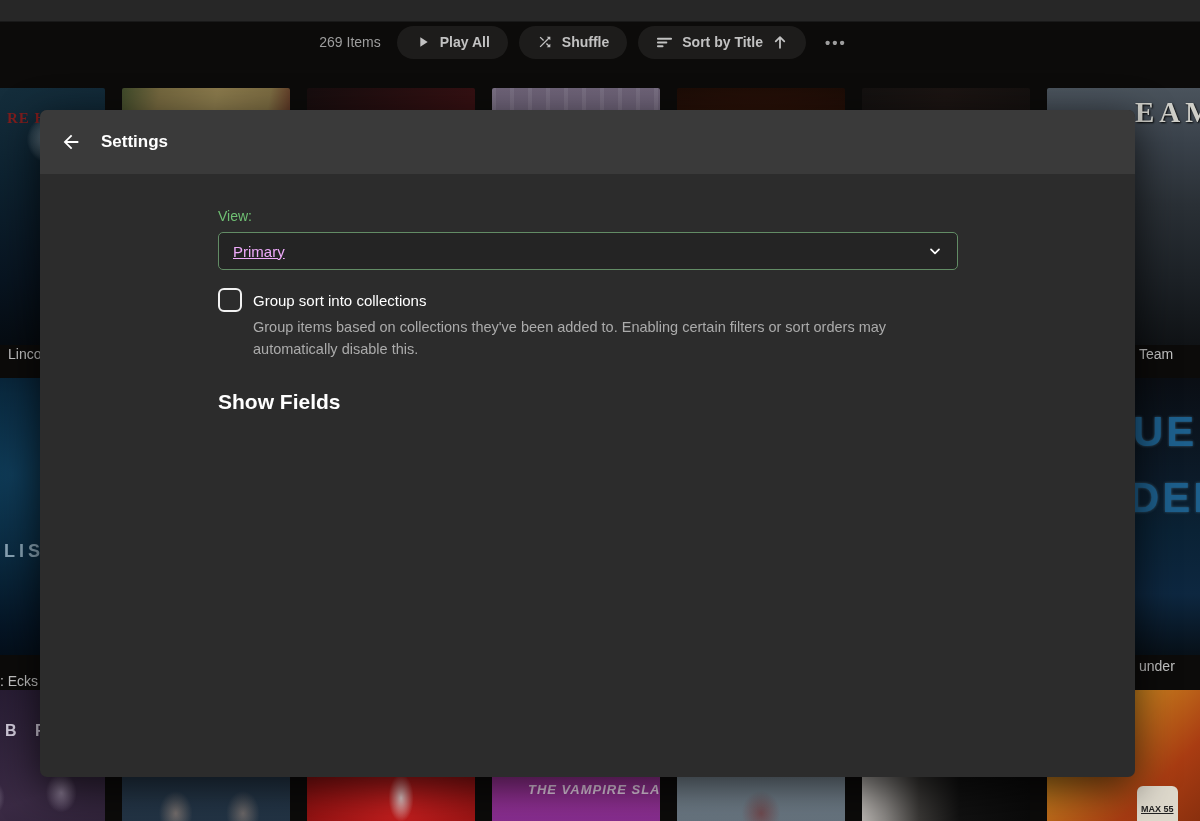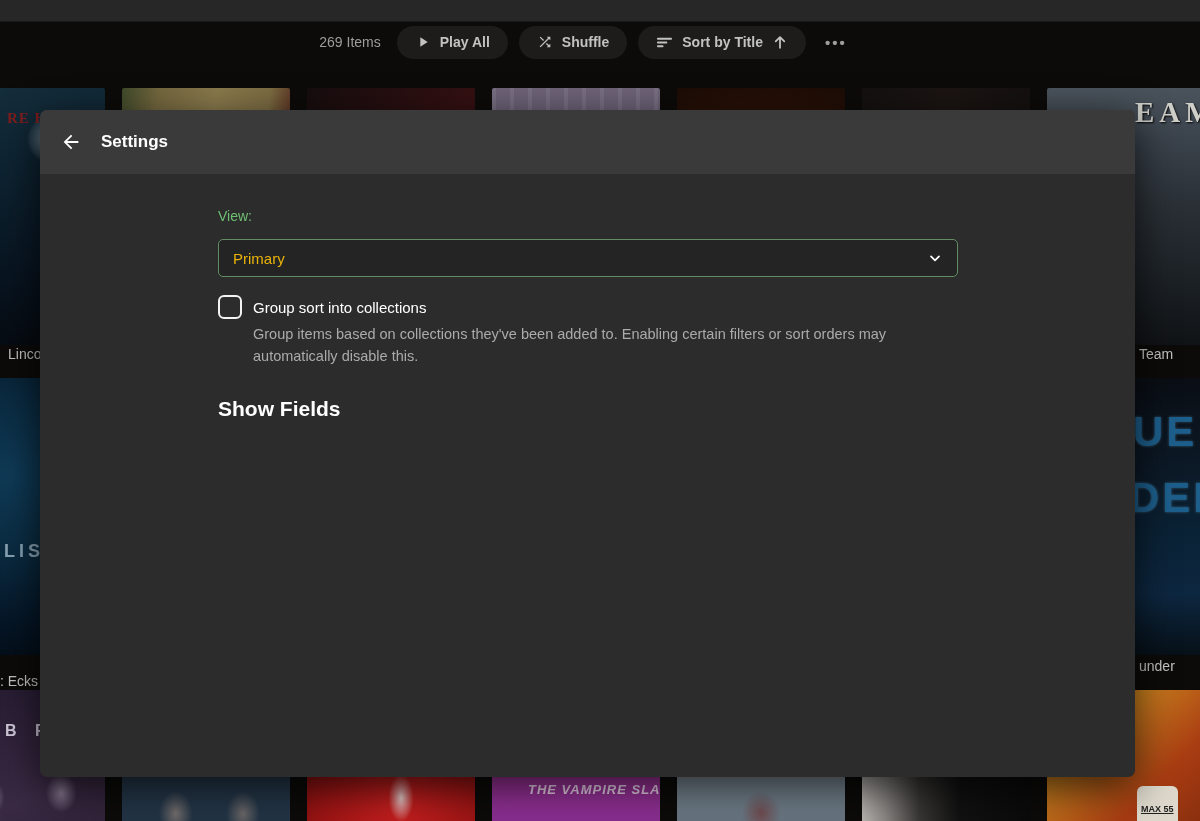--- a/index.html
+++ b/index.html
@@ -56,27 +56,27 @@
   .panel-header {
     height:64px; background:#3a3a3a; border-radius:7px 7px 0 0;
     display:flex; align-items:center; gap:16px; padding:0 17px;
   }
   .back-btn {
     width:28px; height:28px; display:flex; align-items:center; justify-content:center;
     cursor:pointer; border-radius:50%;
   }
   .panel-title { color:#ffffff; font-size:17px; font-weight:700; }
   .panel-content { margin:34px 0 0 178px; width:740px; }
-  .field-label { color:#6fbf73; font-size:14px; margin-bottom:15px; }
+  .field-label { color:#6fbf73; font-size:14px; margin-bottom:8px; }
   .select {
     width:740px; height:38px; background:#242424;
     border:1.5px solid #628c65; border-radius:5px;
     display:flex; align-items:center; justify-content:space-between;
-    padding:0 14px; color:#eab308; font-size:15px; font-weight:500;
-    cursor:pointer; margin-bottom:18px;
+    padding:0 14px; color:#f0abfc; font-size:15px; font-weight:500;
+    cursor:pointer; margin-bottom:18px;text-decoration:underline;
   }
   .checkbox-row { display:flex; align-items:center; gap:11px; }
   .checkbox { width:24px; height:24px; border-radius:6px; flex:none; cursor:pointer; }
   .checkbox.unchecked { border:2.5px solid #f2f2f2; background:transparent; }
   .checkbox.checked { background:#4caf50; display:flex; align-items:center; justify-content:center; }
   .checkbox-label { color:#ffffff; font-size:15px; font-weight:500; cursor:pointer; }
   .field-desc { color:#ababab; font-size:14.5px; line-height:22px; margin:4px 0 0 35px; max-width:692px; }
   .section-heading { color:#ffffff; font-size:21px; font-weight:700; margin:30px 0 19px 0; }
 </style>
 </head>

